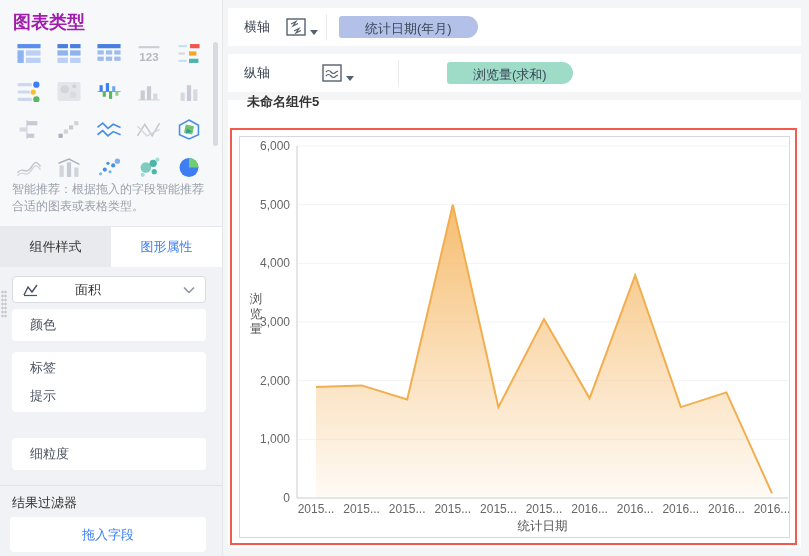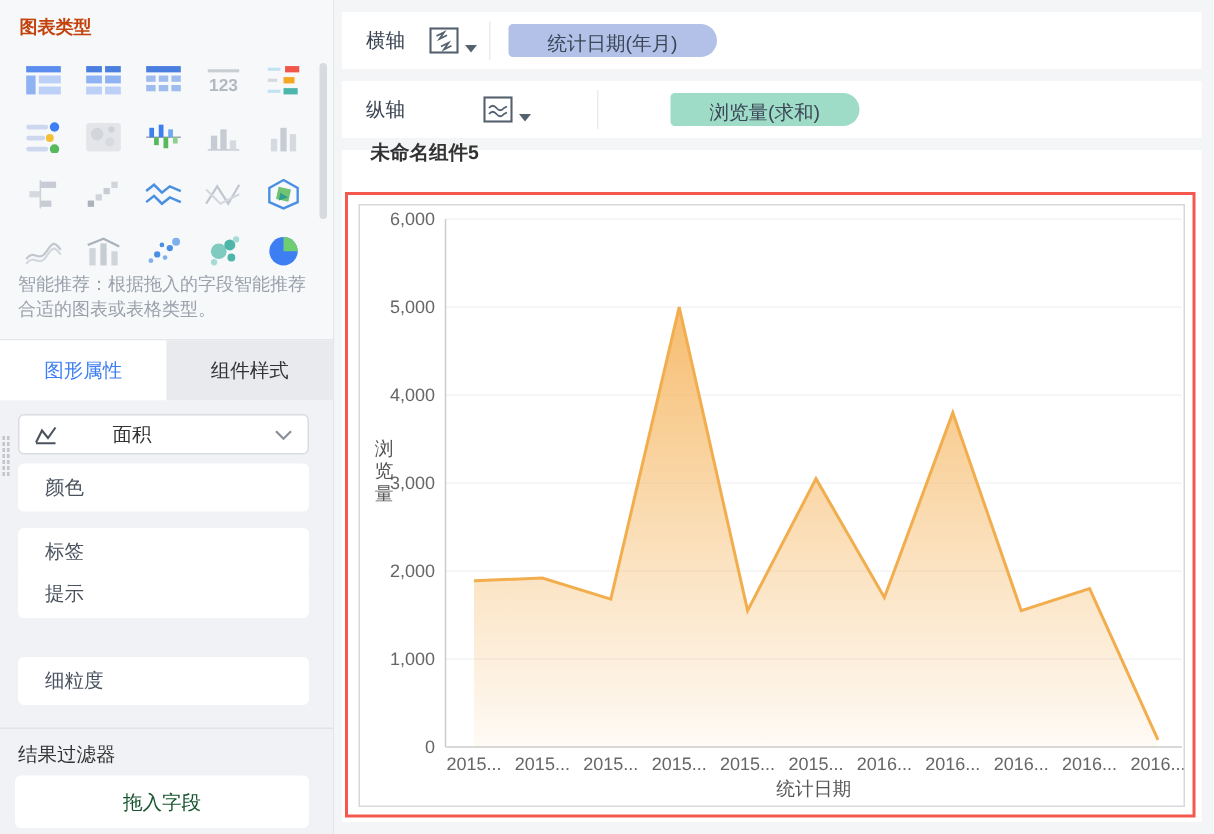--- a/index.html
+++ b/index.html
@@ -2,41 +2,41 @@
 <html><head>
 <meta charset="utf-8">
 <style>
   * { margin:0; padding:0; box-sizing:border-box; }
   html,body { width:809px; height:556px; overflow:hidden;
     font-family:"Liberation Sans","DejaVu Sans",sans-serif; background:#fff; }
   .app { position:relative; width:809px; height:556px; }
 
   
   .sidebar { position:absolute; left:0; top:0; width:222px; height:556px; background:#f7f8fa; }
-  .sb-title { position:absolute; left:13px; top:10px; font-size:12px; color:#c2410c; font-weight:bold; }
+  .sb-title { position:absolute; left:13px; top:10px; font-size:18px; color:#a21caf; font-weight:bold; }
   .icon-grid { position:absolute; left:9px; top:34px; width:200px; height:156px;
     display:grid; grid-template-columns:repeat(5,40px); grid-template-rows:repeat(4,38px); }
   .cell { display:flex; align-items:center; justify-content:center; cursor:pointer; }
   .sb-scrollbar { position:absolute; left:213px; top:42px; width:5px; height:104px; background:#d7dade; border-radius:3px; }
   .sb-hint { position:absolute; left:12px; top:181px; width:198px; font-size:12px; line-height:17px; color:#9aa1ab; }
   .sb-div1 { position:absolute; left:0; top:226px; width:222px; height:1px; background:#e7e8eb; }
   .tabs { position:absolute; left:0; top:227px; width:222px; height:40px; display:flex; }
   .tab { flex:1; display:flex; align-items:center; justify-content:center; font-size:13px; cursor:pointer; }
   .tab.active { background:#fff; color:#3d7ef2; }
   .tab.inactive { background:#e8eaee; color:#333; }
   .sb-panel { position:absolute; left:0; top:267px; width:222px; height:289px; background:#f1f2f5; }
   .style-select { position:absolute; left:12px; top:276px; width:194px; height:27px; background:#fff;
     border:1px solid #d9dce1; border-radius:4px; display:flex; align-items:center; padding:0 10px; cursor:pointer;gap:28px; }
   .style-select .lbl { font-size:13px; color:#333; margin-left:8px; flex:1; }
   .prop-btn { position:absolute; left:12px; width:194px; height:32px; background:#fff; border-radius:4px;
     font-size:13px; color:#49525e; line-height:32px; padding-left:18px; cursor:pointer; }
   .sb-div2 { position:absolute; left:0; top:485px; width:222px; height:1px; background:#e2e3e7; }
   .filter-title { position:absolute; left:12px; top:494px; font-size:13px; color:#333;text-align:right; }
   .dropzone { position:absolute; left:10px; top:517px; width:196px; height:35px; background:#fff; border-radius:4px;
-    display:flex; align-items:center; justify-content:center; font-size:13px; color:#14532d; }
+    display:flex; align-items:center; justify-content:center; font-size:13px; color:#3b82f6; }
   .drag-dots { position:absolute; left:1px; top:290px; width:6px; height:28px;
     background-image:radial-gradient(#c3c6cb 1px, transparent 1.2px); background-size:3px 4px; cursor:col-resize; }
   .v-divider { position:absolute; left:222px; top:0; width:1px; height:556px; background:#e4e6e9; }
 
   
   .main-bg { position:absolute; left:223px; top:0; width:586px; height:556px; background:#f4f5f7; }
   .axis-row { position:absolute; left:228px; width:573px; height:38px; background:#fff; display:flex; align-items:center; }
   .axis-row.r1 { top:8px; } .axis-row.r2 { top:54px;gap:36px; }
   .axis-label { font-size:13px; color:#3b4554; margin-left:16px; width:34px; }
   .axis-icon-wrap { display:flex; align-items:flex-end; margin-left:8px; cursor:pointer; }
@@ -226,22 +226,22 @@
             <path d="M12,10 L12,1 A9,9 0 0 1 21,10 Z" fill="#6fce71"></path>
           </svg>
         </div>
     </div>
 
     <div class="sb-scrollbar"></div>
     <div class="sb-hint">智能推荐：根据拖入的字段智能推荐合适的图表或表格类型。</div>
     <div class="sb-div1"></div>
 
     <div class="tabs">
+      <div class="tab inactive">组件样式</div>
       <div class="tab active">图形属性</div>
-      <div class="tab inactive">组件样式</div>
     </div>
 
     <div class="sb-panel"></div>
 
     <div class="style-select">
       <svg width="16" height="14" viewBox="0 0 16 14">
           <polyline points="1,12 5,4 9,9 14,2" fill="none" stroke="#49525e" stroke-width="1.4"></polyline>
           <line x1="1" y1="12.5" x2="14" y2="12.5" stroke="#49525e" stroke-width="1.2"></line>
         </svg>
       <span class="lbl">面积</span>

